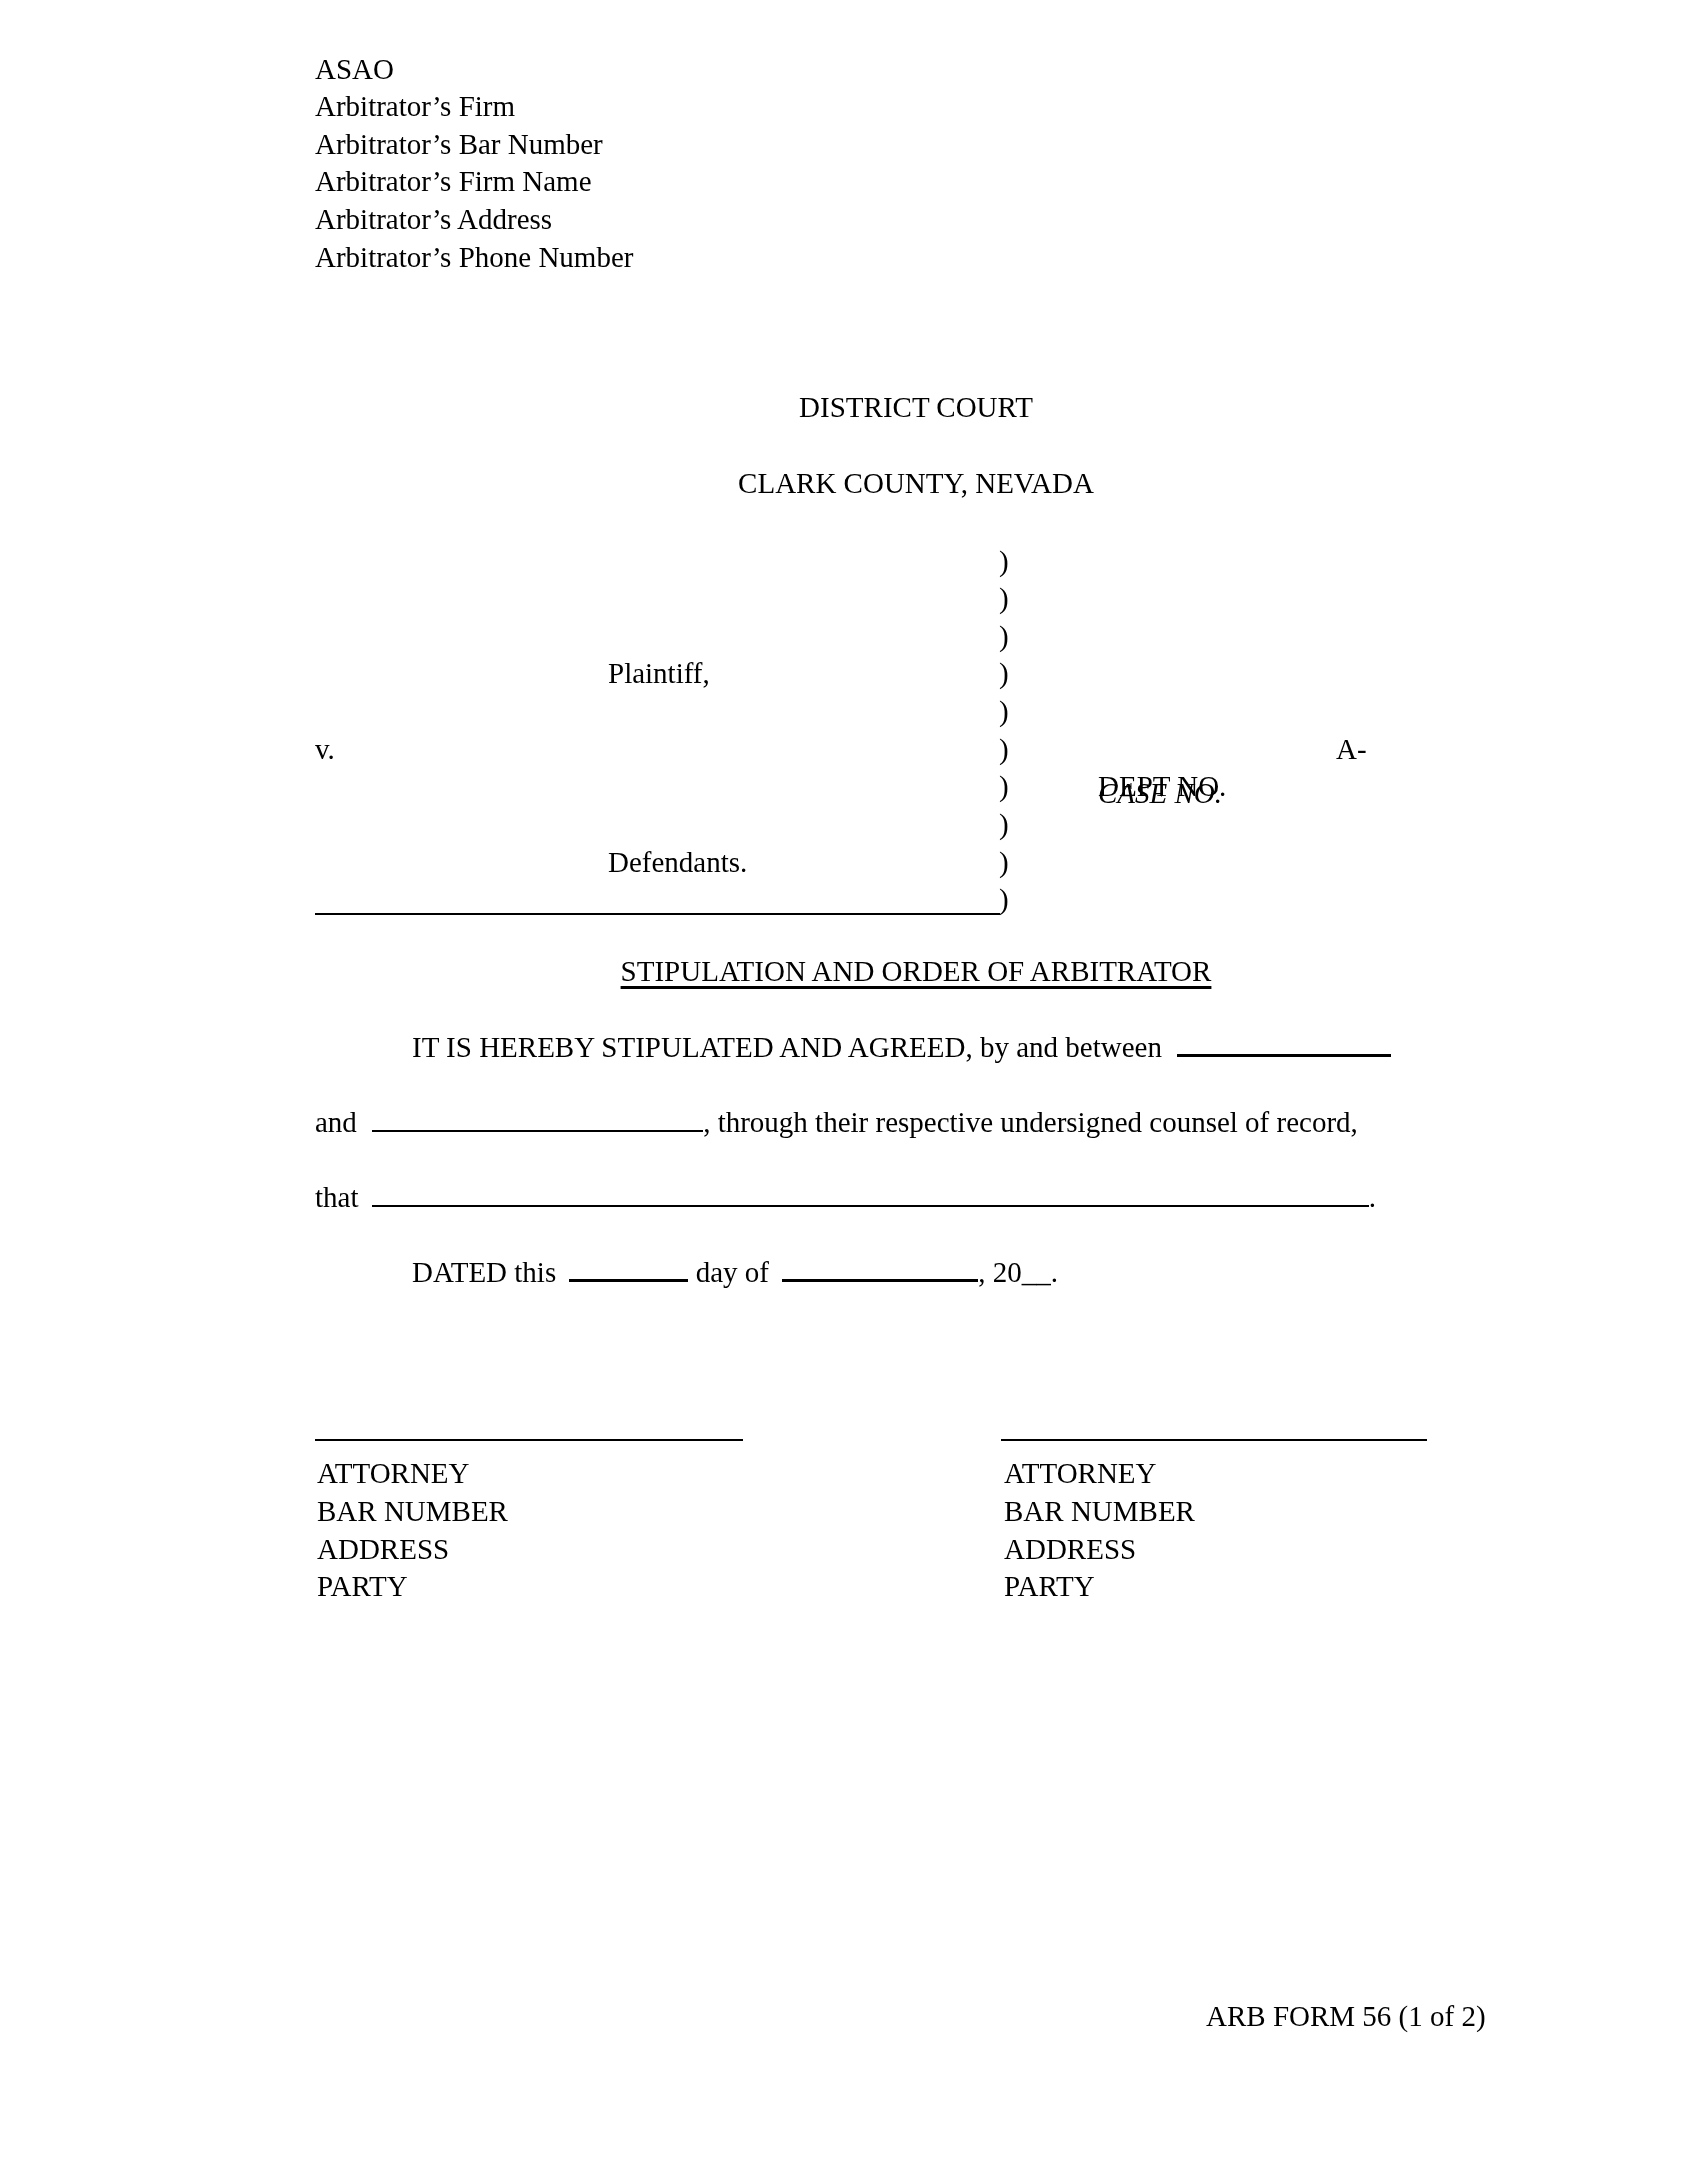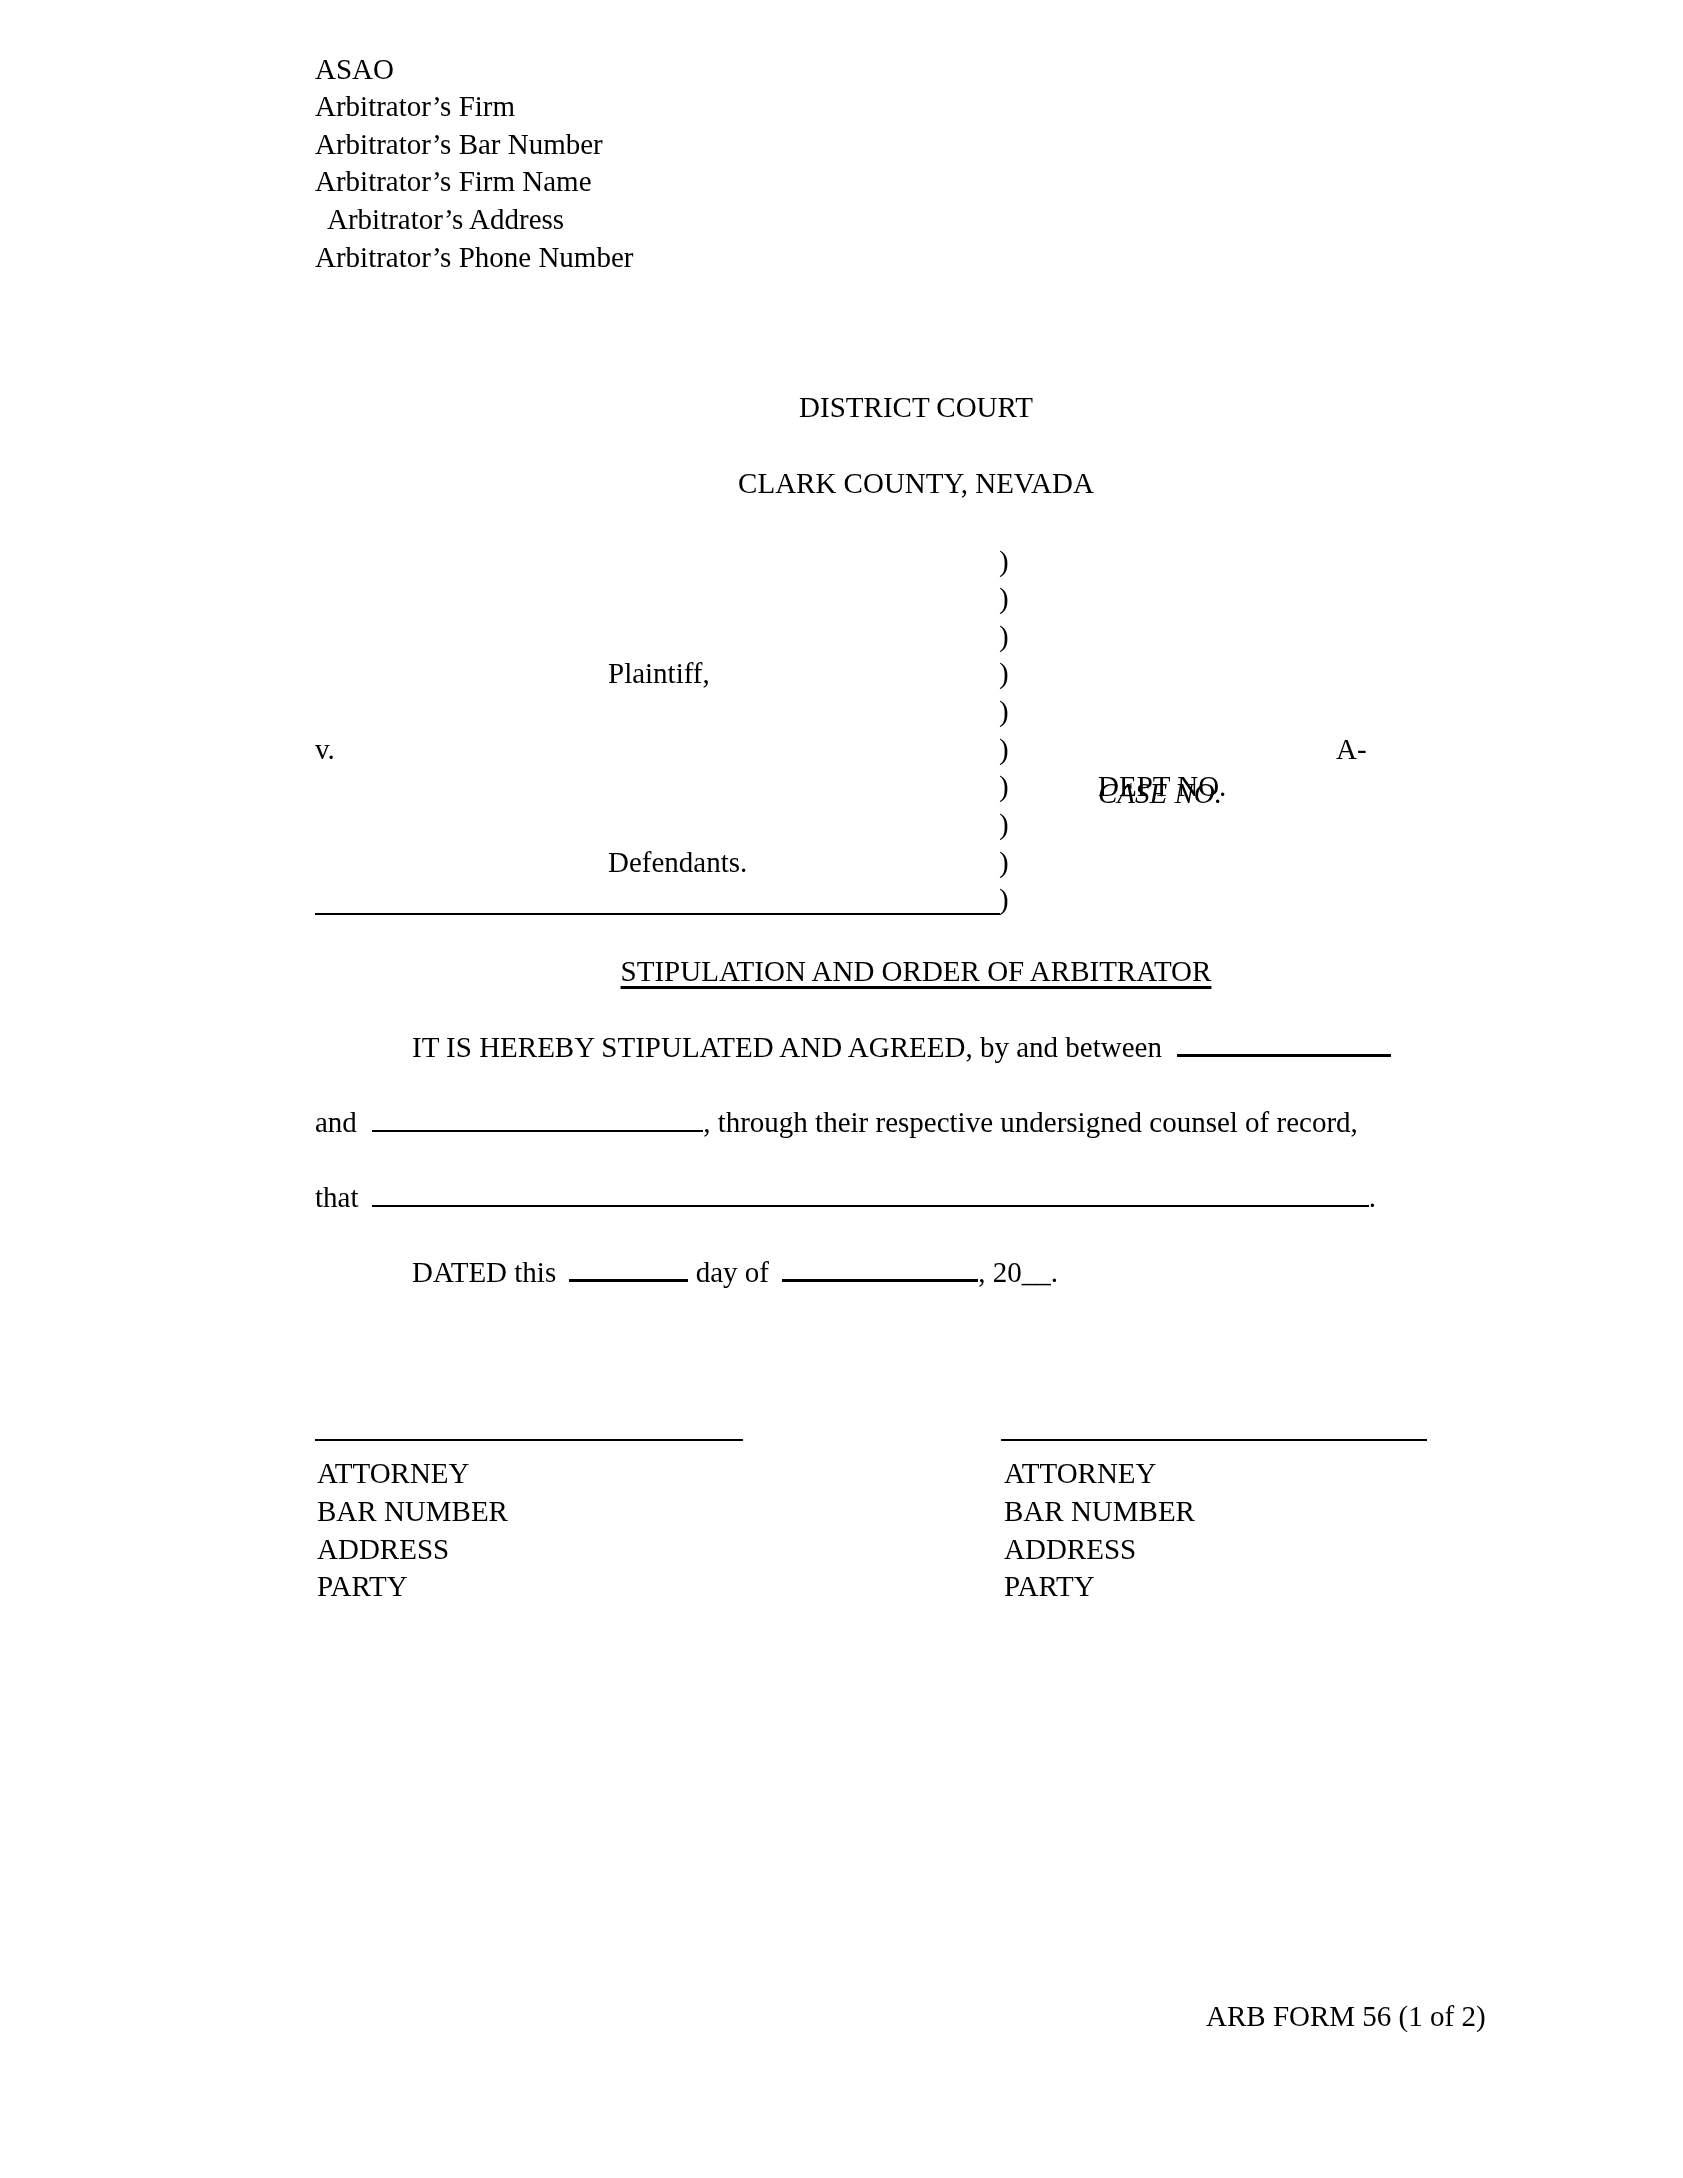--- a/index.html
+++ b/index.html
@@ -14,21 +14,21 @@
   .title{text-decoration:underline;text-decoration-thickness:3px;text-underline-offset:5px;}
 </style>
 </head>
 <body>
 
 <div>
   <div class="abs bold" style="left:315px;top:50px;">ASAO</div>
   <div class="abs" style="left:315px;top:87px;">Arbitrator’s Firm</div>
   <div class="abs" style="left:315px;top:125px;">Arbitrator’s Bar Number</div>
   <div class="abs" style="left:315px;top:162px;">Arbitrator’s Firm Name</div>
-  <div class="abs" style="left:315px;top:200px;margin-left:12px;">Arbitrator’s Address</div>
+  <div class="abs" style="left:315px;top:200px;">Arbitrator’s Address</div>
   <div class="abs" style="left:315px;top:238px;">Arbitrator’s Phone Number</div>
 </div>
 
 <div class="abs" style="left:0;width:1832px;text-align:center;top:388px;">DISTRICT COURT</div>
 <div class="abs" style="left:0;width:1832px;text-align:center;top:464px;">CLARK COUNTY, NEVADA</div>
 
 <div>
   <div class="paren" style="top:542px;">)</div>
   <div class="paren" style="top:579px;">)</div>
   <div class="paren" style="top:617px;">)</div>

